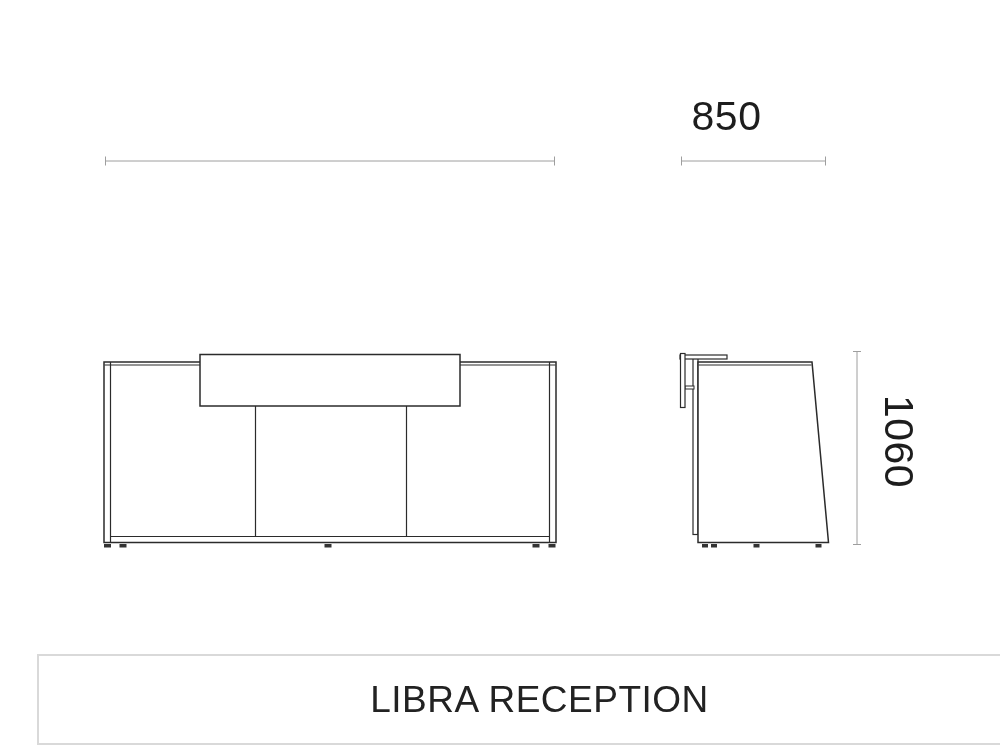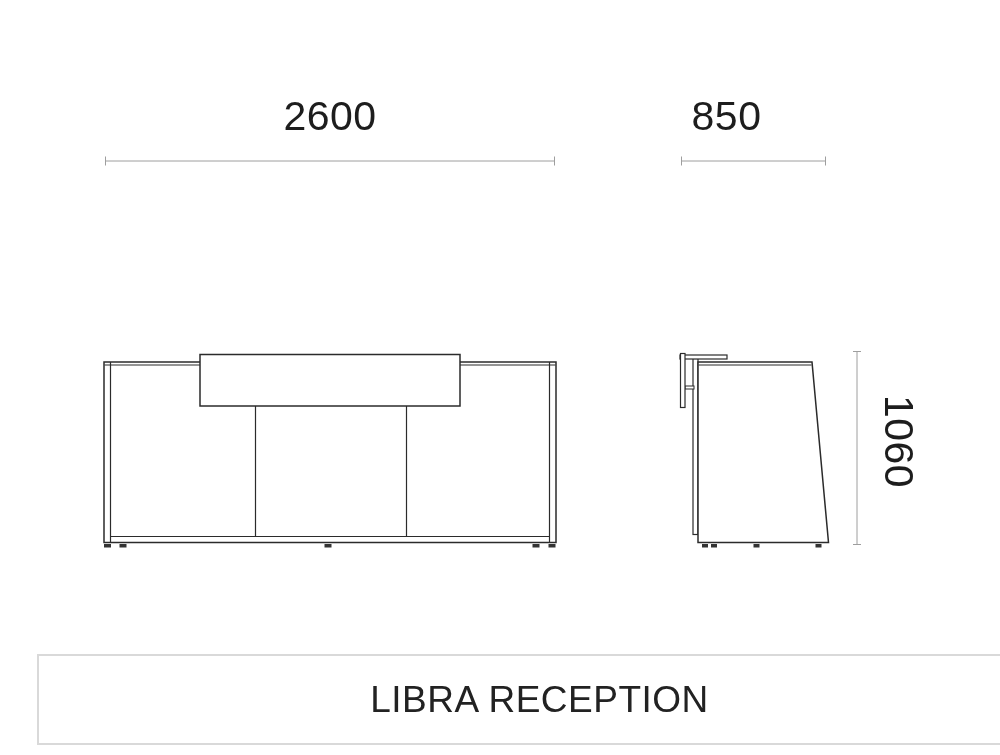--- a/index.html
+++ b/index.html
@@ -103,21 +103,20 @@
       <rect x="680.5" y="353.5" width="4.5" height="54" stroke-width="1.2" fill="#ffffff"></rect>
       <g stroke="none" fill="#333333">
         <rect x="702" y="544" width="6" height="3.5"></rect>
         <rect x="711" y="544" width="6" height="3.5"></rect>
         <rect x="753.5" y="544" width="6" height="3.5"></rect>
         <rect x="815.5" y="544" width="6" height="3.5"></rect>
       </g>
     </g>
   </svg>
 
-  <div class="dim-label dim-label-width">2600</div>
 
   <div class="dim-label dim-label-depth">850</div>
 
   <div class="dim-label dim-label-height">1060</div>
 
   <div class="title-box">
     <span class="title-text">LIBRA RECEPTION</span>
   </div>
 
 </div>

